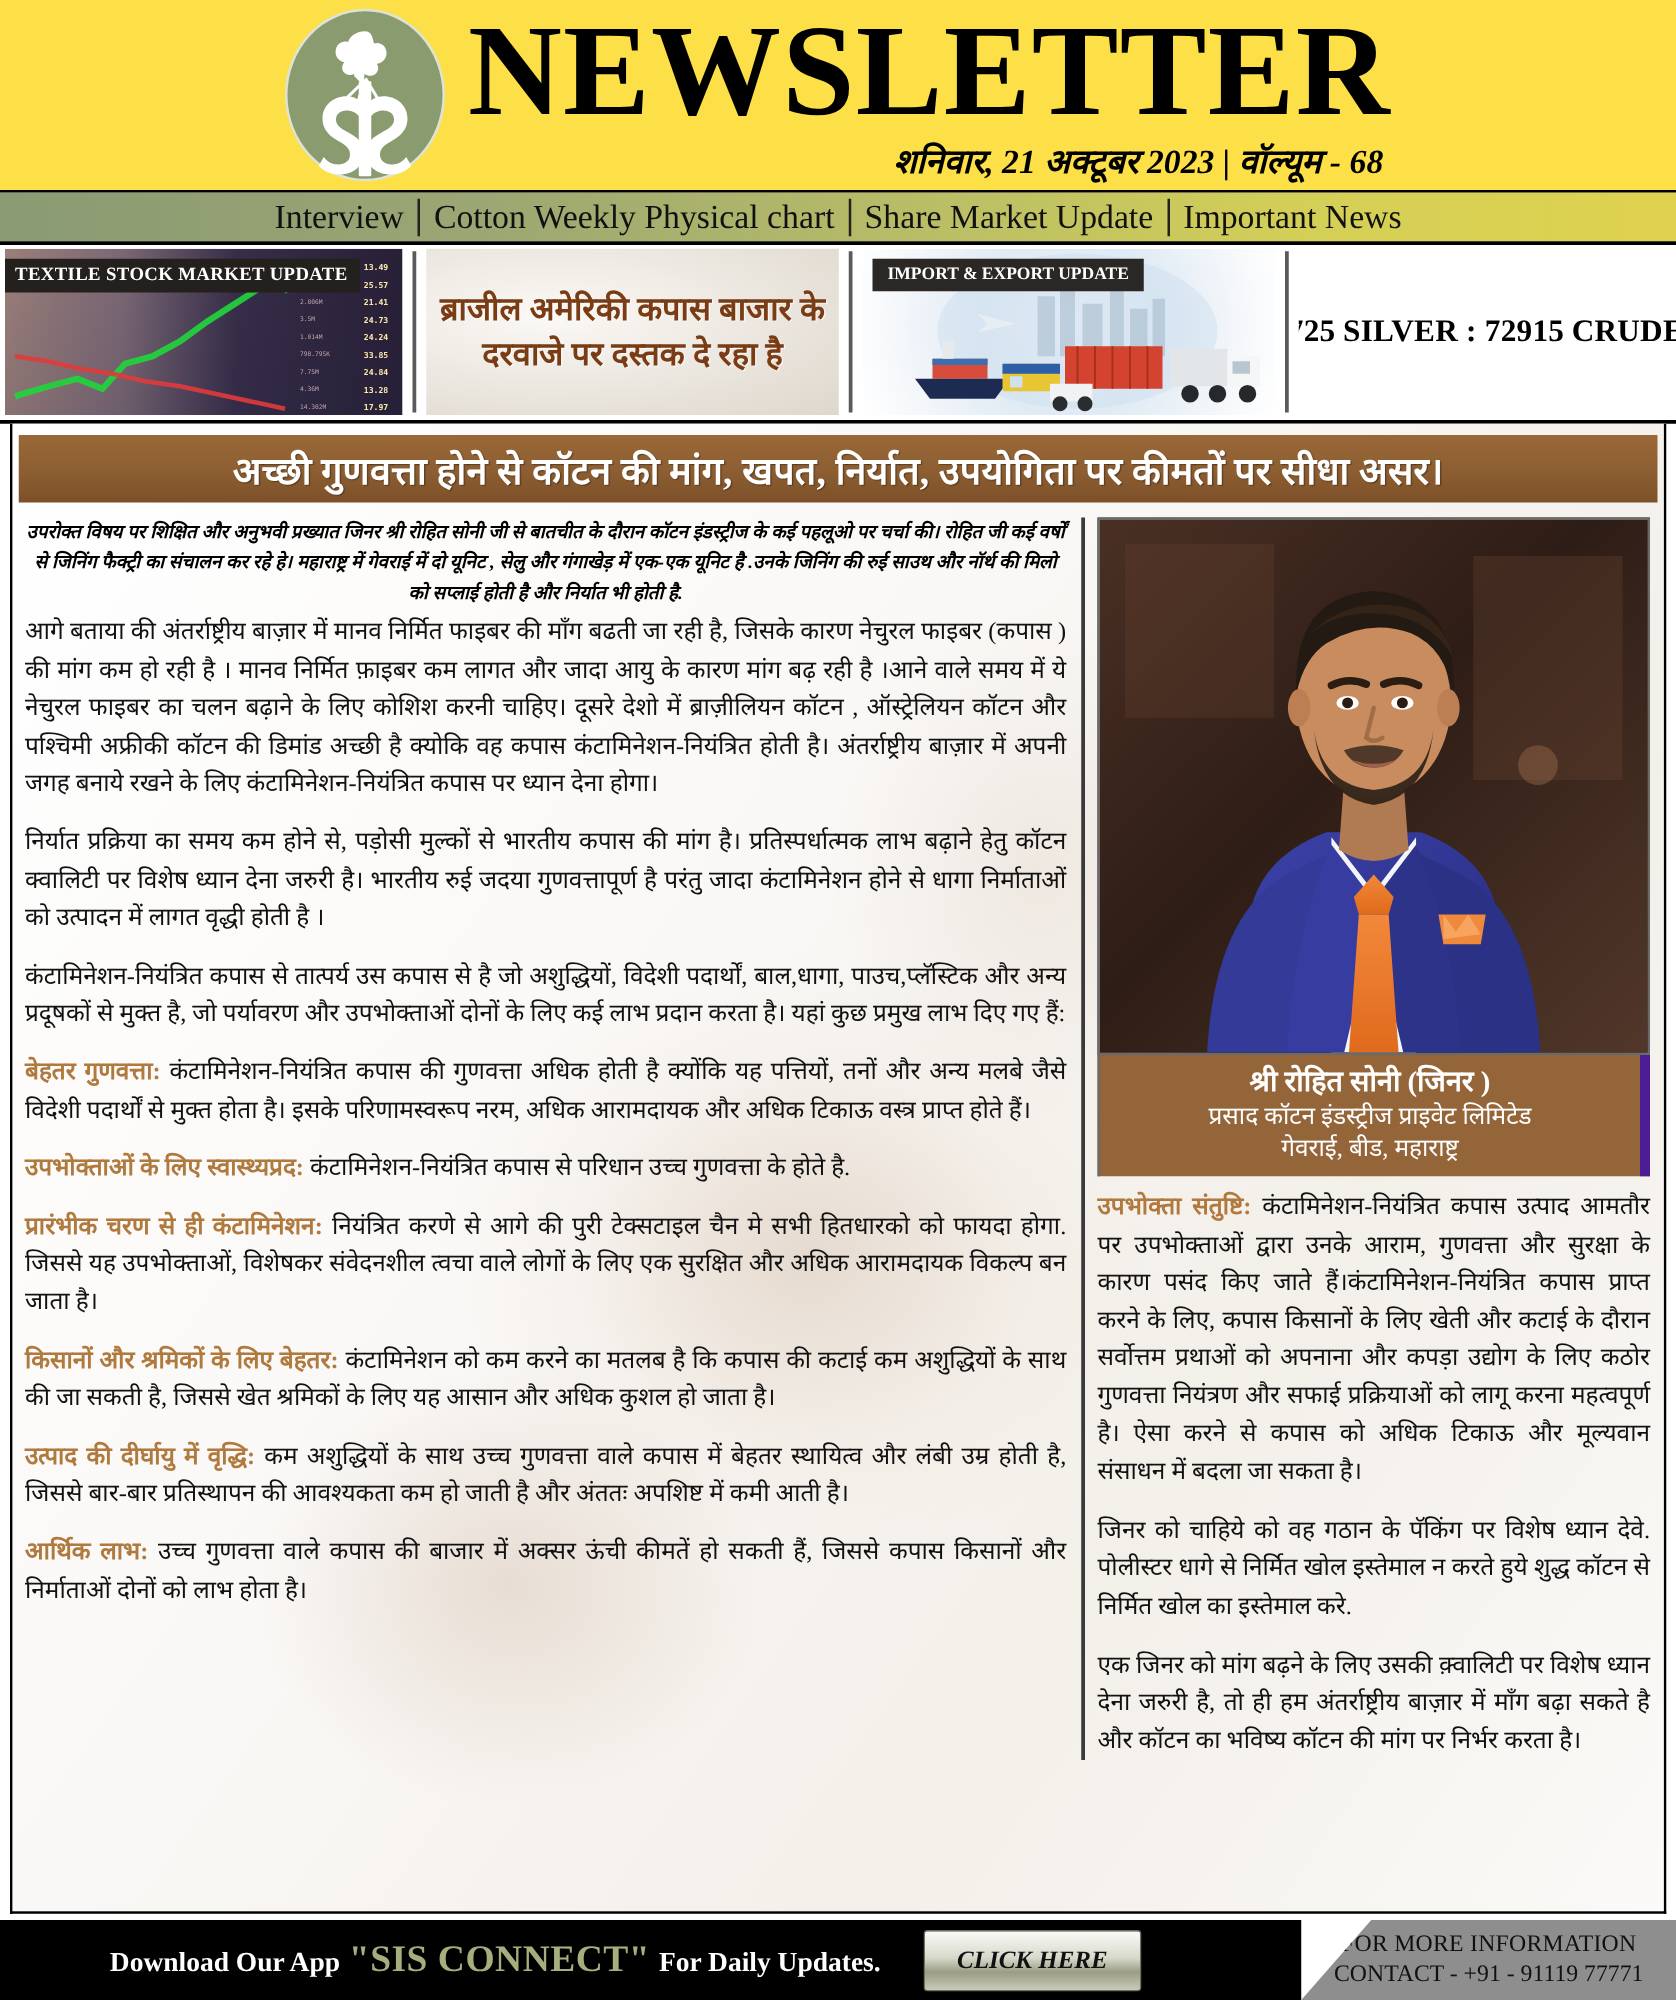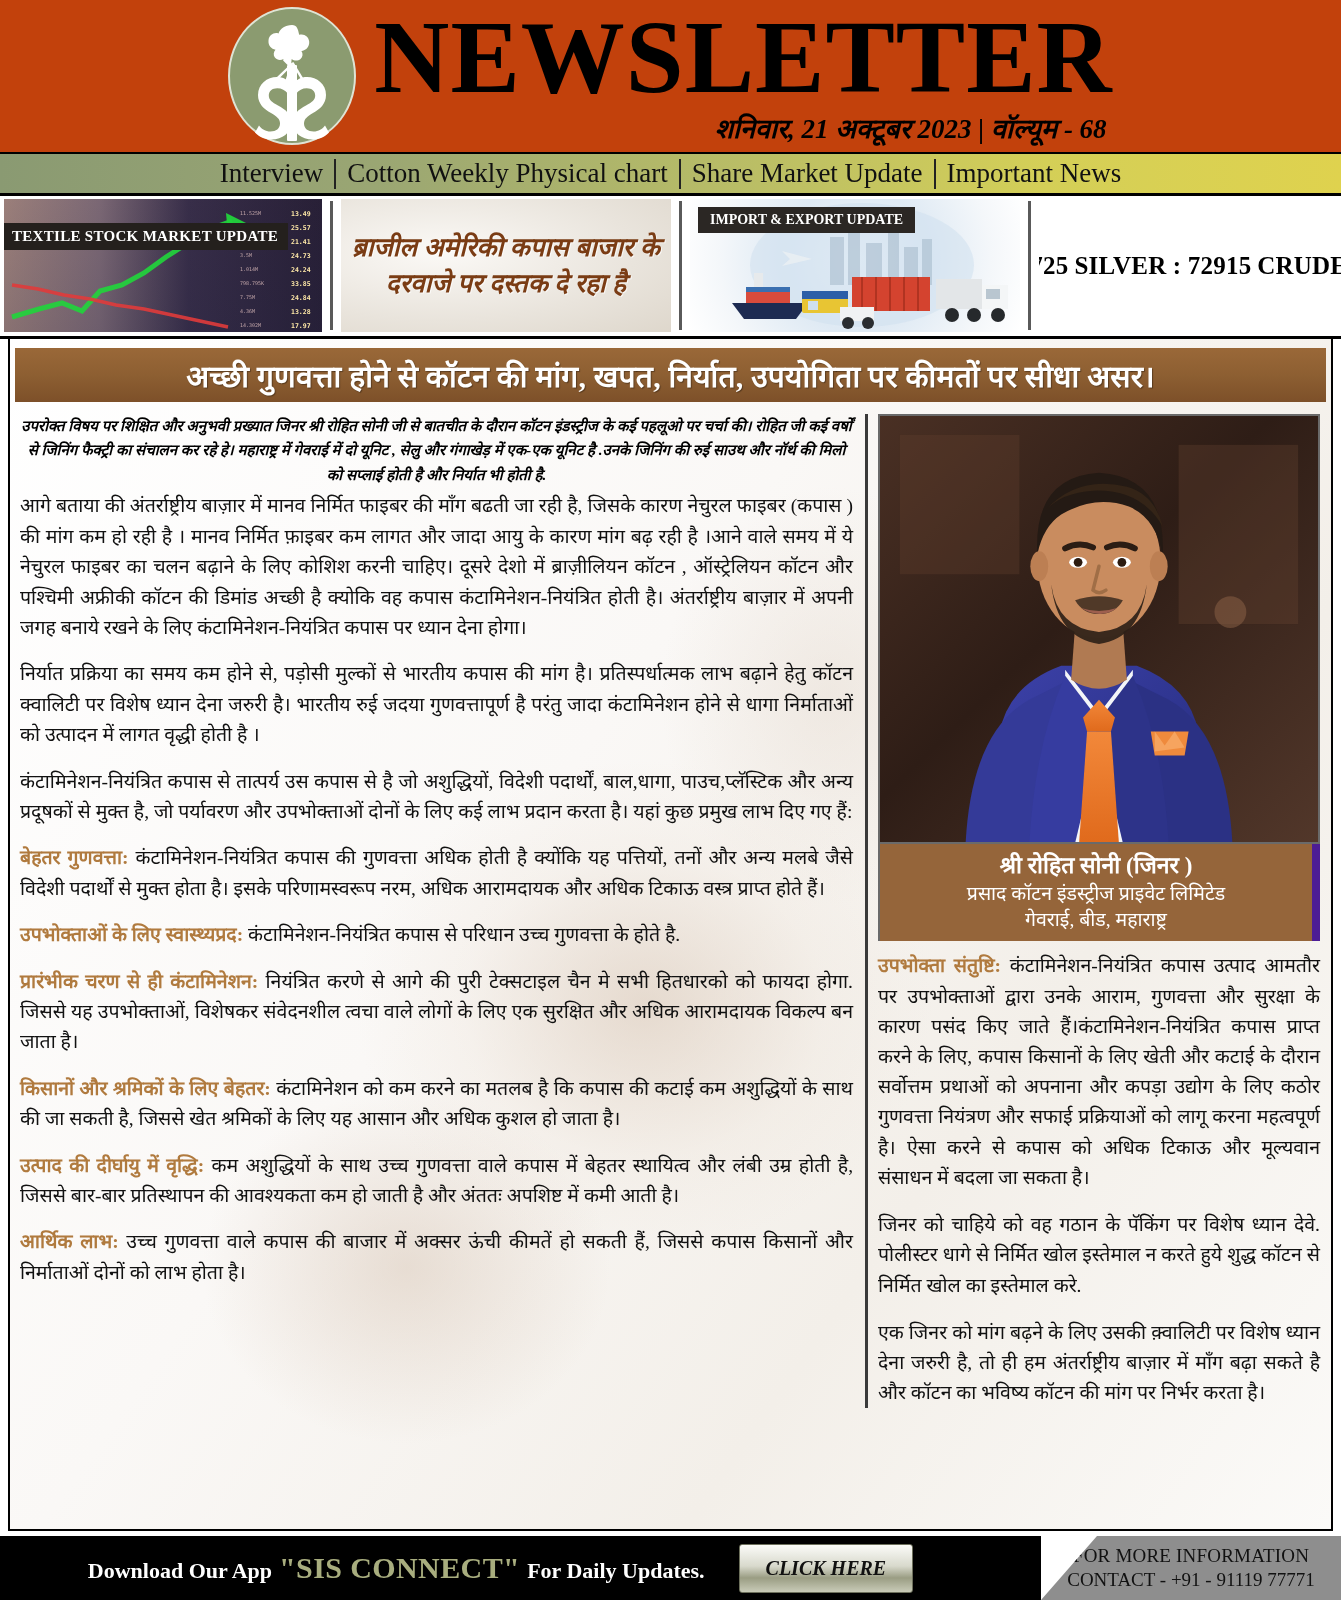--- a/index.html
+++ b/index.html
@@ -13,21 +13,21 @@
     position: relative;
   }
 
   
   .masthead {
     height: 152px;
     display: flex;
     align-items: center;
     justify-content: center;
     position: relative;
-    background: #c2410c;
+    background: #fde047;
   }
   .logo-wrap {
     width: 128px;
     height: 138px;
     position: relative;
     flex: 0 0 auto;
     margin-right: 18px;
   }
   .logo-oval {
     position: absolute;
@@ -95,41 +95,40 @@
 
   .cell-stock { width: 318px; margin-left: 4px; }
   .stock-bg {
     position: absolute; inset: 0;
     background:
       linear-gradient(160deg, rgba(20,25,45,0.0) 0%, rgba(25,30,60,0.25) 100%),
       linear-gradient(to right, #9b7f7a 0%, #7e6a76 30%, #3a2f4a 58%, #2a2036 100%);
   }
   .stock-lines { position: absolute; inset: 0; }
   .stock-tag {
-    position: absolute; top: 24px; left: 0;
+    position: absolute; top: 8px; left: 0;
     background: #24201d;
     color: #fff;
     font-size: 15px;
     font-weight: 700;
     letter-spacing: 0.3px;
     padding: 5px 10px 5px 8px;
     white-space: nowrap;
   }
 
   .vdiv { width: 3px; background: #5a5a5a; margin: 2px 8px; flex: 0 0 auto; }
 
   .cell-brazil {
     width: 330px;
     display: flex; align-items: center; justify-content: center;
     background: radial-gradient(ellipse at 30% 40%, #fbf9f6 0%, #e9e4dc 60%, #ded7cc 100%);
   }
   .brazil-text {
     font-size: 26px;
     font-weight: 700;
-    font-style: italic;
     color: #7a3c14;
     text-align: center;
     line-height: 1.38;
     text-shadow: 1px 1px 0 rgba(255,255,255,0.7);
   }
 
   .cell-trade { width: 330px; }
   .trade-bg {
     position: absolute; inset: 0;
     background:

